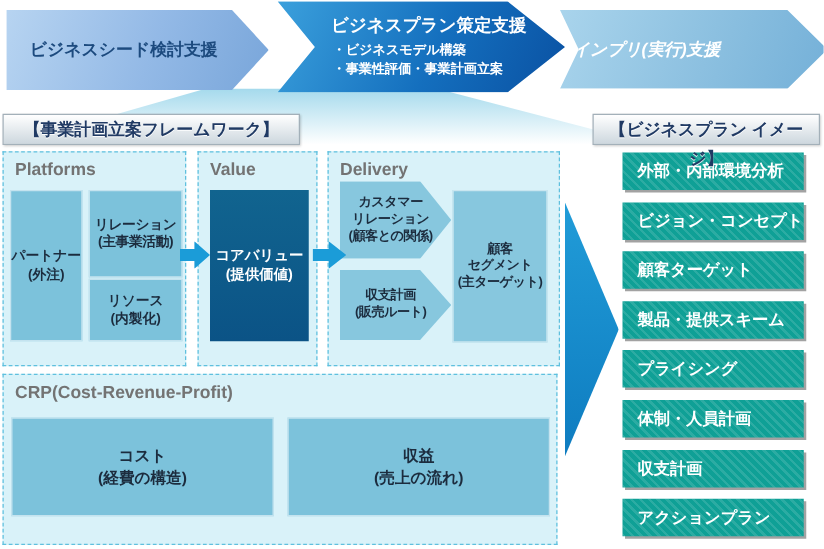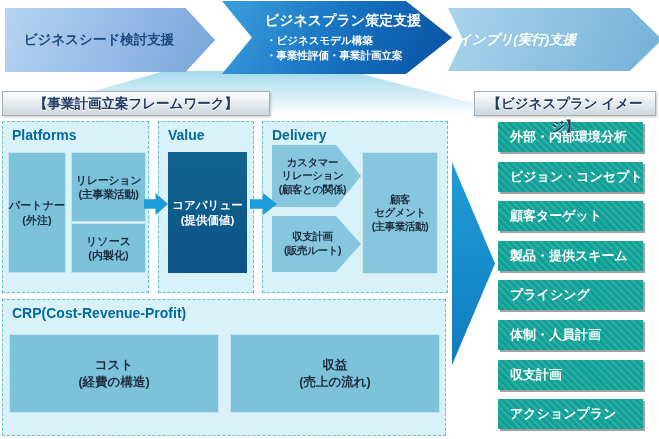--- a/index.html
+++ b/index.html
@@ -40,33 +40,33 @@
   }
 
   
   .heading {
     position:absolute; z-index:3; height:25px; line-height:23px; text-align:center;
     font-weight:bold; font-size:13.5px; color:#203a64;
     background:linear-gradient(#ffffff,#cdd7de);
     border:1px solid #a3b0b9; box-shadow:1px 1px 2px rgba(0,0,0,.22);
     text-shadow:0 1px 0 rgba(255,255,255,.9);
   }
-  .fw-heading { left:2px; top:91px; width:268px; }
+  .fw-heading { left:2px; top:91px; width:238px; }
   .bp-heading { left:474px; top:91px; width:182px; }
 
   
   .sec {
     position:absolute; background:#d9f2f9; border:1.5px dashed #5fc0de;
   }
   .sec-platforms { left:2px;   top:121px; width:147px; height:172px; }
   .sec-value     { left:158px; top:121px; width:96px;  height:172px; }
   .sec-delivery  { left:262px; top:121px; width:186px; height:172px; }
   .sec-crp       { left:2px;   top:299px; width:444px; height:137px; }
   .sec-title {
-    position:absolute; top:5px; left:9px; font-weight:bold; font-size:14px; color:#0369a1;
+    position:absolute; top:5px; left:9px; font-weight:bold; font-size:14px; color:#737373;
   }
 
   
   .fbox {
     position:absolute; display:flex; align-items:center; justify-content:center; text-align:center;
     background:#7cc2db; border:1px solid rgba(255,255,255,.55);
     color:#1c2c3e; font-weight:bold; font-size:11px; line-height:1.3; white-space:pre-line;
   }
   .box-partner  { left:8px;   top:152px; width:58px;  height:121px; }
   .box-activity { left:71px;  top:152px; width:75px;  height:70px; letter-spacing:-0.3px; }
@@ -155,21 +155,21 @@
 (内製化)</div>
   <div class="fbox box-core">コアバリュー
 (提供価値)</div>
   <div class="fbox box-customer-relation">カスタマー
 リレーション
 (顧客との関係)</div>
   <div class="fbox box-channel">収支計画
 (販売ルート)</div>
   <div class="fbox box-segment">顧客
 セグメント
-(主事業活動)</div>
+(主ターゲット)</div>
   <div class="fbox box-cost">コスト
 (経費の構造)</div>
   <div class="fbox box-revenue">収益
 (売上の流れ)</div>
 
   <div class="sarrow sarrow-a"></div>
   <div class="sarrow sarrow-b"></div>
   <div class="big-arrow"></div>
 
   <div class="bp-list">

